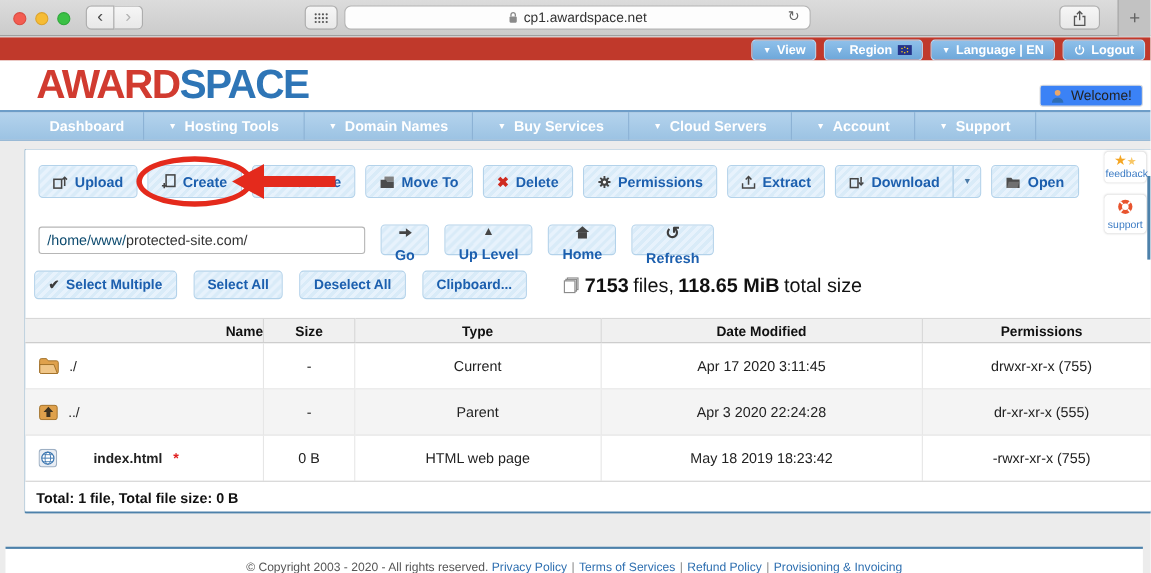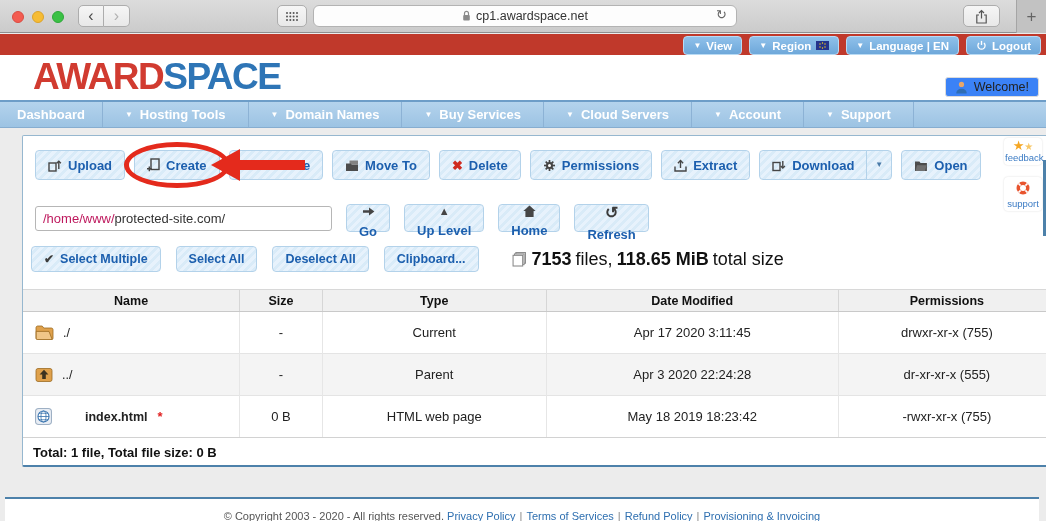--- a/index.html
+++ b/index.html
@@ -43,21 +43,21 @@
   .welcome { position:absolute; right:7px; bottom:3px; display:flex; align-items:center; gap:6px;
     background:#3b82f6; border:1px solid #dcdcdc; border-radius:3px; padding:2px 9px;
     font-size:12.5px; color:#222; }
 
   
   .mainnav { position:absolute; left:0; top:100px; width:1046px; height:28px;
     background:linear-gradient(#b4d3ed,#9cc3e3); border-top:2px solid #6d9dc8; border-bottom:1px solid #86add0;
     display:flex; align-items:stretch; }
   .navitem { display:flex; align-items:center; gap:7px; padding:0 22px; color:#fff;
     font-size:13px; font-weight:bold; border-right:1px solid #8cb2d5; }
-  .navitem:first-child { padding:0 17px; }
+  .navitem:first-child { padding:0 17px;margin-left:28px; }
 
   
   .panel { position:absolute; left:22px; top:135px; width:1034px; height:332px; background:#fff;
     border:1px solid #96b7cf; border-bottom:3px solid #4d81aa; border-radius:2px; }
   .tbtn { display:inline-flex; align-items:center; gap:6px; height:30px; padding:0 12px;
     background:repeating-linear-gradient(135deg,#e7f2fc 0px,#e7f2fc 3px,#d9ebf8 3px,#d9ebf8 6px);
     border:1px solid #b3d2ea; border-radius:4px; color:#1c5fae; font-weight:bold; font-size:13px; white-space:nowrap; }
   .toolbar { position:absolute; top:14px; left:12px; display:flex; gap:9px; align-items:center; }
   .split { display:flex; }
   .split .main { border-radius:4px 0 0 4px; }
@@ -74,32 +74,32 @@
     border:5px solid #e42a1c; border-radius:50%; z-index:20; pointer-events:none; }
   .annot-arrow { position:absolute; left:-18px; top:50%; transform:translateY(-50%);
     display:flex; align-items:center; z-index:21; pointer-events:none; }
   .annot-head { width:0; height:0; border-top:16px solid transparent; border-bottom:16px solid transparent;
     border-right:29px solid #e42a1c; }
   .annot-tail { width:66px; height:10px; background:#e42a1c; margin-left:-1px; }
 
   .pathrow { position:absolute; top:68px; left:12px; display:flex; align-items:center; gap:14px; }
   .pathinput { width:297px; height:25px; background:#fff; border:1px solid #b6b6b6; border-radius:3px;
     display:flex; align-items:center; padding:0 7px; font-size:13px; }
-  .pp { color:#be185d; } .pc { color:#333; }
+  .pp { color:#0c4a6e; } .pc { color:#333; }
   .pathrow .tbtn { height:28px;flex-direction:column; }
 
   .selrow { position:absolute; top:110px; left:8px; display:flex; align-items:center; gap:15px; }
   .selrow .tbtn { height:26px; font-size:12.5px; }
   .countline { display:flex; align-items:center; gap:4px; margin-left:18px; font-size:18px; color:#111; }
   .countline b { font-weight:bold; }
 
   table.files { position:absolute; top:153px; left:0; width:100%; border-collapse:collapse; table-layout:fixed; }
   table.files th { height:22px; background:#f0f0f0; border-bottom:1px solid #c9c9c9; border-top:1px solid #d8d8d8;
     font-size:12.5px; color:#111; font-weight:bold; text-align:center; border-left:1px solid #d6d6d6; }
-  table.files th:first-child { border-left:none; }
+  table.files th:first-child { border-left:none;text-align:right; }
   table.files td { height:42px; font-size:13px; color:#222; text-align:center;
     border-top:1px solid #e4e4e4; border-left:1px solid #e6e6e6; }
   table.files td:first-child { border-left:none; text-align:left; padding-left:12px; }
   table.files tr.alt { background:#f4f4f4; }
   .namecell { display:flex; align-items:center; gap:9px; }
   .fname { font-size:12.5px; }
   .fbold { font-weight:bold;padding-left:24px; }
   .star { color:#e02020; font-weight:bold; margin-left:1px; }
   .totalrow { position:absolute; left:0; right:0; top:301px; height:28px; border-top:1px solid #d2d2d2;
     font-size:13px; font-weight:bold; color:#111; padding:7px 0 0 10px; background:#fff; }

